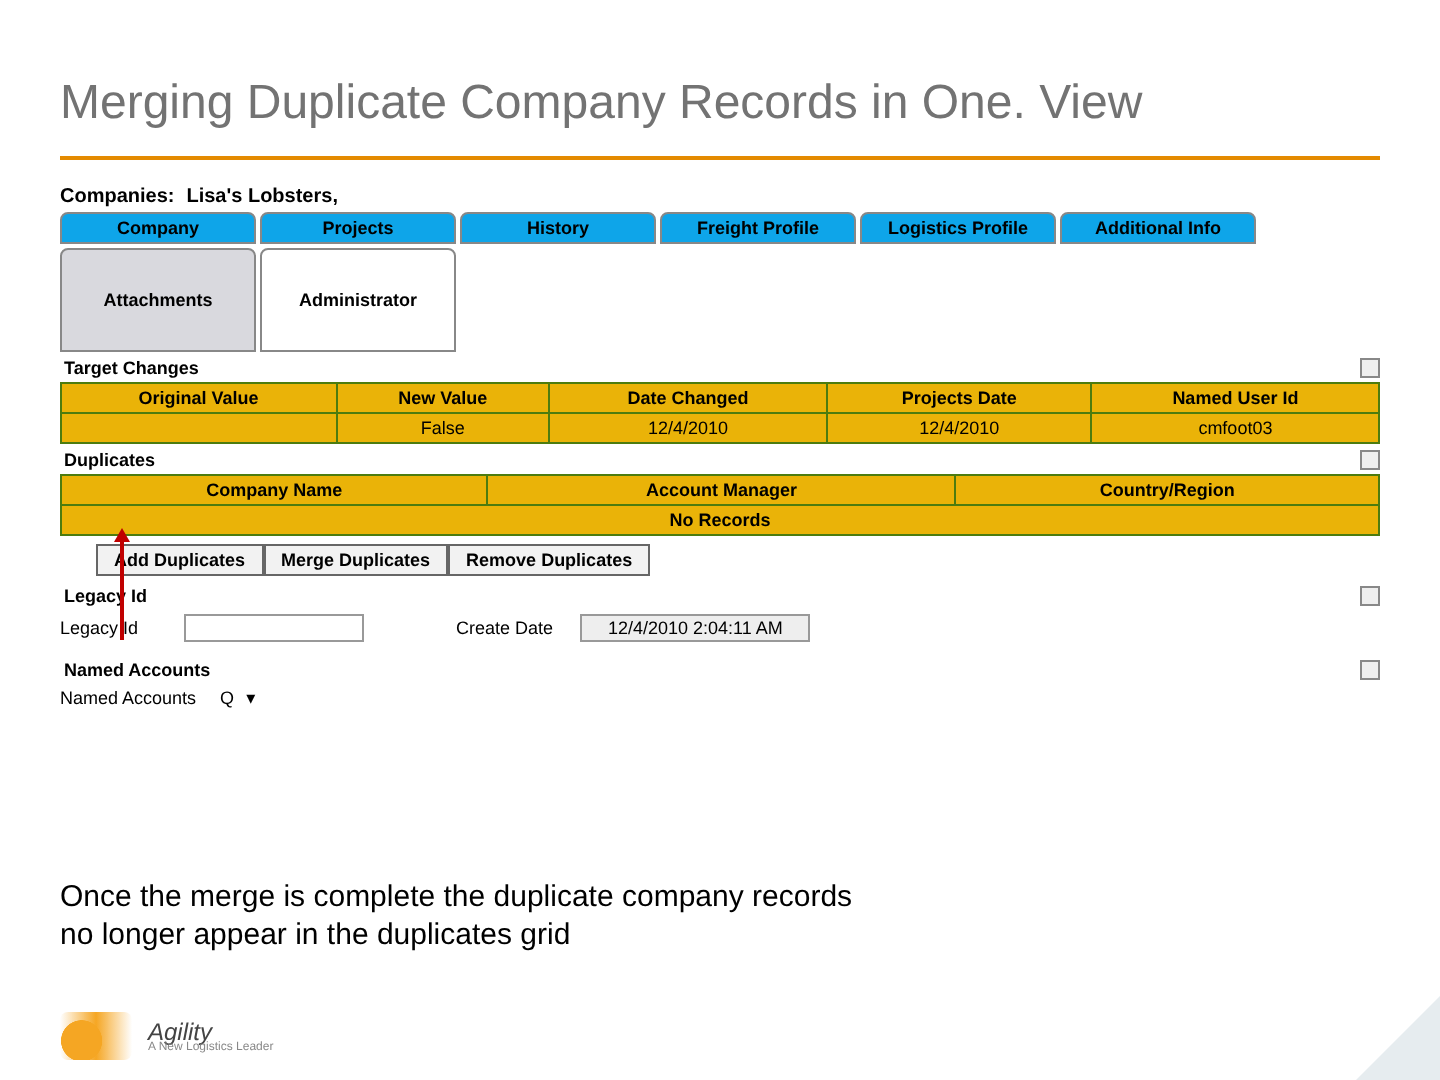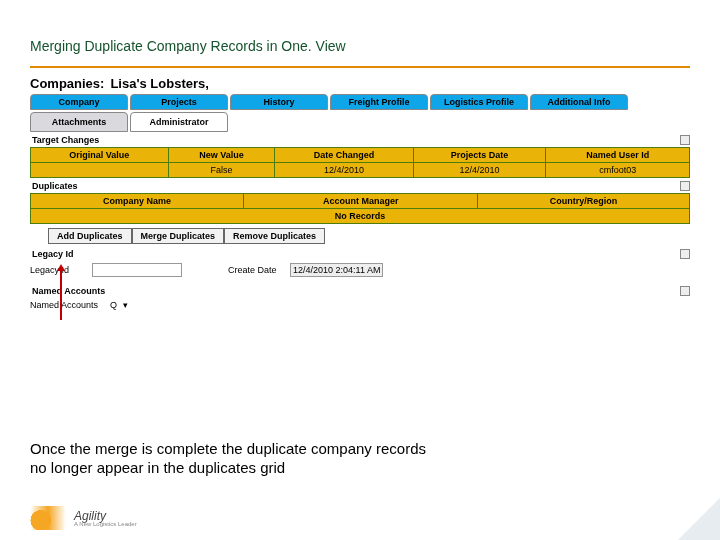--- a/index.html
+++ b/index.html
@@ -1,43 +1,43 @@
 <!DOCTYPE html>
 <html><head>
 <meta charset="utf-8">
 <style>
   * { box-sizing: border-box; margin: 0; padding: 0; }
   html, body { width: 720px; height: 540px; font-family: Arial, sans-serif; background: #fff; overflow: hidden; }
   .slide { position: relative; width: 720px; height: 540px; }
   .title-block { padding: 38px 30px 6px 30px; }
-  .title { font-size: 14px; font-weight: 400; color: #14532d; }
+  .title { font-size: 24px; font-weight: 400; color: #737373; }
   .title-underline { height: 2px; background: #e48a00; margin: 6px 30px 0 30px; }
   .app { margin: 8px 30px 0 30px; font-size: 9px; color: #000; }
-  .topbar { display: flex; align-items: flex-start; gap: 0; font-weight: bold; font-size: 13px; height: 16px; }
+  .topbar { display: flex; align-items: flex-end; gap: 0; font-weight: bold; font-size: 10px; height: 16px; }
   .topbar .lab { margin-right: 6px; }
   .topbar .val { font-weight: bold; }
   .topbar .actions { margin-left: auto; display: flex; }
   .topbar .actions span { border-left: 1px solid #000; padding: 2px 4px; font-weight: bold; white-space: nowrap; }
   .tabs { display: flex; gap: 2px; margin-top: 2px; }
   .tabs .tab { background: #0ea5e9; border: 1px solid #888; padding: 2px 8px; font-size: 9px; font-weight: bold; border-radius: 4px 4px 0 0; min-width: 98px; text-align: center; }
   .tabs2 { display: flex; gap: 2px; margin-top: 2px; }
-  .tabs2 .tab { background: #d9d9de; border: 1px solid #888; padding: 4px 8px; font-size: 9px; font-weight: bold; border-radius: 4px 4px 0 0; min-width: 98px; text-align: center; }
+  .tabs2 .tab { background: #d9d9de; border: 1px solid #888; padding: 20px 8px; font-size: 9px; font-weight: bold; border-radius: 4px 4px 0 0; min-width: 98px; text-align: center; }
   .tabs2 .tab.active { background: #fff; }
   .section-label { font-size: 9px; font-weight: bold; padding: 3px 0 2px 2px; }
   .section-bar { display:flex; align-items:center; }
   .section-bar .collapse { margin-left:auto; width:10px; height:10px; border:1px solid #888; background:#eee; }
   .grid { width: 100%; border-collapse: collapse; font-size: 9px; }
   .grid th, .grid td { border: 1px solid #4d7c0f; padding: 2px 4px; background: #eab308; font-weight: bold; text-align: center; height: 14px; }
   .grid td { font-weight: normal; }
   .grid .norec td { text-align: center; font-weight: bold; }
   .btnrow { display: flex; margin: 4px 0 2px 18px; }
   .btnrow button { font-size: 9px; font-weight: bold; padding: 2px 8px; border: 1px solid #666; background: #f2f2f2; cursor: pointer; }
   .formrow { display: flex; align-items: center; gap: 6px; margin-top: 2px; }
   .formrow label { font-size: 9px; min-width: 56px; }
-  .formrow .field { border: 1px solid #999; height: 14px; min-width: 90px; background: #fff; font-size: 9px; padding: 0 2px; display:flex; align-items:center; }
+  .formrow .field { border: 1px solid #999; height: 14px; min-width: 90px; background: #fff; font-size: 9px; padding: 0 13px; display:flex; align-items:center; }
   .formrow .field.ro { background: #eee; }
   .na { margin-top: 6px; }
   .caption { position: absolute; left: 30px; top: 440px; font-size: 15px; line-height: 1.25; color: #000; max-width: 540px; }
   .arrow { position: absolute; left: 60px; top: 270px; width: 2px; height: 50px; background: #c00000; }
   .arrow::before { content:""; position:absolute; top:-6px; left:-3px; border-left:4px solid transparent; border-right:4px solid transparent; border-bottom:7px solid #c00000; }
   .logo { position: absolute; left: 30px; bottom: 10px; display:flex; align-items:center; gap:8px; }
   .logo .sun { width: 36px; height: 24px; background: radial-gradient(circle at 30% 60%, #f5a623 0%, #f5a623 35%, transparent 36%), linear-gradient(90deg, transparent 0%, #f5a623 50%, transparent 100%); border-radius: 4px; }
   .logo .txt { font-size: 12px; font-style: italic; color:#444; }
   .logo .sub { font-size: 6px; color:#888; margin-top:-2px; }
   .corner { position:absolute; right:0; bottom:0; width:0; height:0; border-right:42px solid #e6ecef; border-top:42px solid transparent; }

